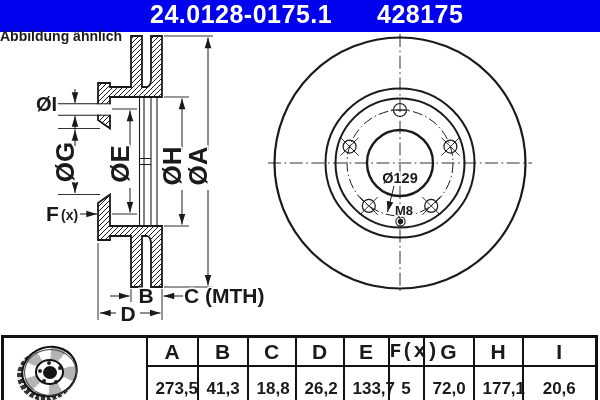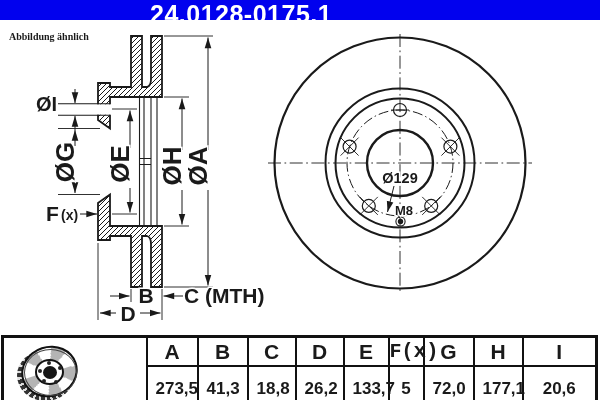--- a/index.html
+++ b/index.html
@@ -1,24 +1,24 @@
 <!DOCTYPE html>
 <html><head>
 <meta charset="utf-8">
 <style>
   html,body{margin:0;padding:0;background:#fff;}
   body{width:600px;height:400px;position:relative;overflow:hidden;
        font-family:"Liberation Sans","DejaVu Sans",sans-serif;color:#1a1a1a;}
   
-  .hdr{position:absolute;left:0;top:0;width:600px;height:20px;background:#0101ee;}
+  .hdr{position:absolute;left:0;top:0;width:600px;height:32px;background:#0101ee;}
   .hdr span{position:absolute;top:0;line-height:29px;color:#fff;font-weight:bold;
             font-size:25px;letter-spacing:.5px;white-space:pre;}
   .hdr .pn{left:150px;} .hdr .cn{left:377px;}
   
-  .note{position:absolute;left:9px;top:30px;font-size:10px;font-weight:bold;line-height:13px;font-family:Liberation Serif, serif;}
+  .note{position:absolute;left:0;top:30px;font-size:14px;font-weight:bold;line-height:13px;}
   
   svg.draw{position:absolute;left:0;top:0;}
   svg.draw text{font-family:"Liberation Sans","DejaVu Sans",sans-serif;font-weight:bold;
                 fill:#1a1a1a;stroke:#fff;stroke-width:3px;paint-order:stroke;}
   
   table.dims{position:absolute;left:1px;top:335px;width:597px;height:61px;
              border-collapse:collapse;table-layout:fixed;}
   table.dims,table.dims td,table.dims th{border:2px solid #111;}
   table.dims{border-width:3px;}
   table.dims th{font-size:21px;font-weight:bold;text-align:center;padding:0;height:27px;}
@@ -42,20 +42,21 @@
          background:#fff;border:2px solid #111;box-sizing:border-box;}
   .t-hole{position:absolute;left:26px;top:20px;width:14px;height:13px;border-radius:50%;
           background:#161616;}
   .t-bolt{position:absolute;width:4px;height:4px;border-radius:50%;background:#222;}
 </style>
 </head>
 <body>
 
 <div class="hdr">
   <span class="pn">24.0128-0175.1</span>
+  <span class="cn">428175</span>
 </div>
 
 <div class="note">
   <div>Abbildung ähnlich</div>
 </div>
 
 <svg class="draw" width="600" height="400" viewBox="0 0 600 400">
   <defs>
     <pattern id="hatch" patternUnits="userSpaceOnUse" width="5" height="5">
       <path d="M-1,6 L6,-1" stroke="#1a1a1a" stroke-width="1"></path>

